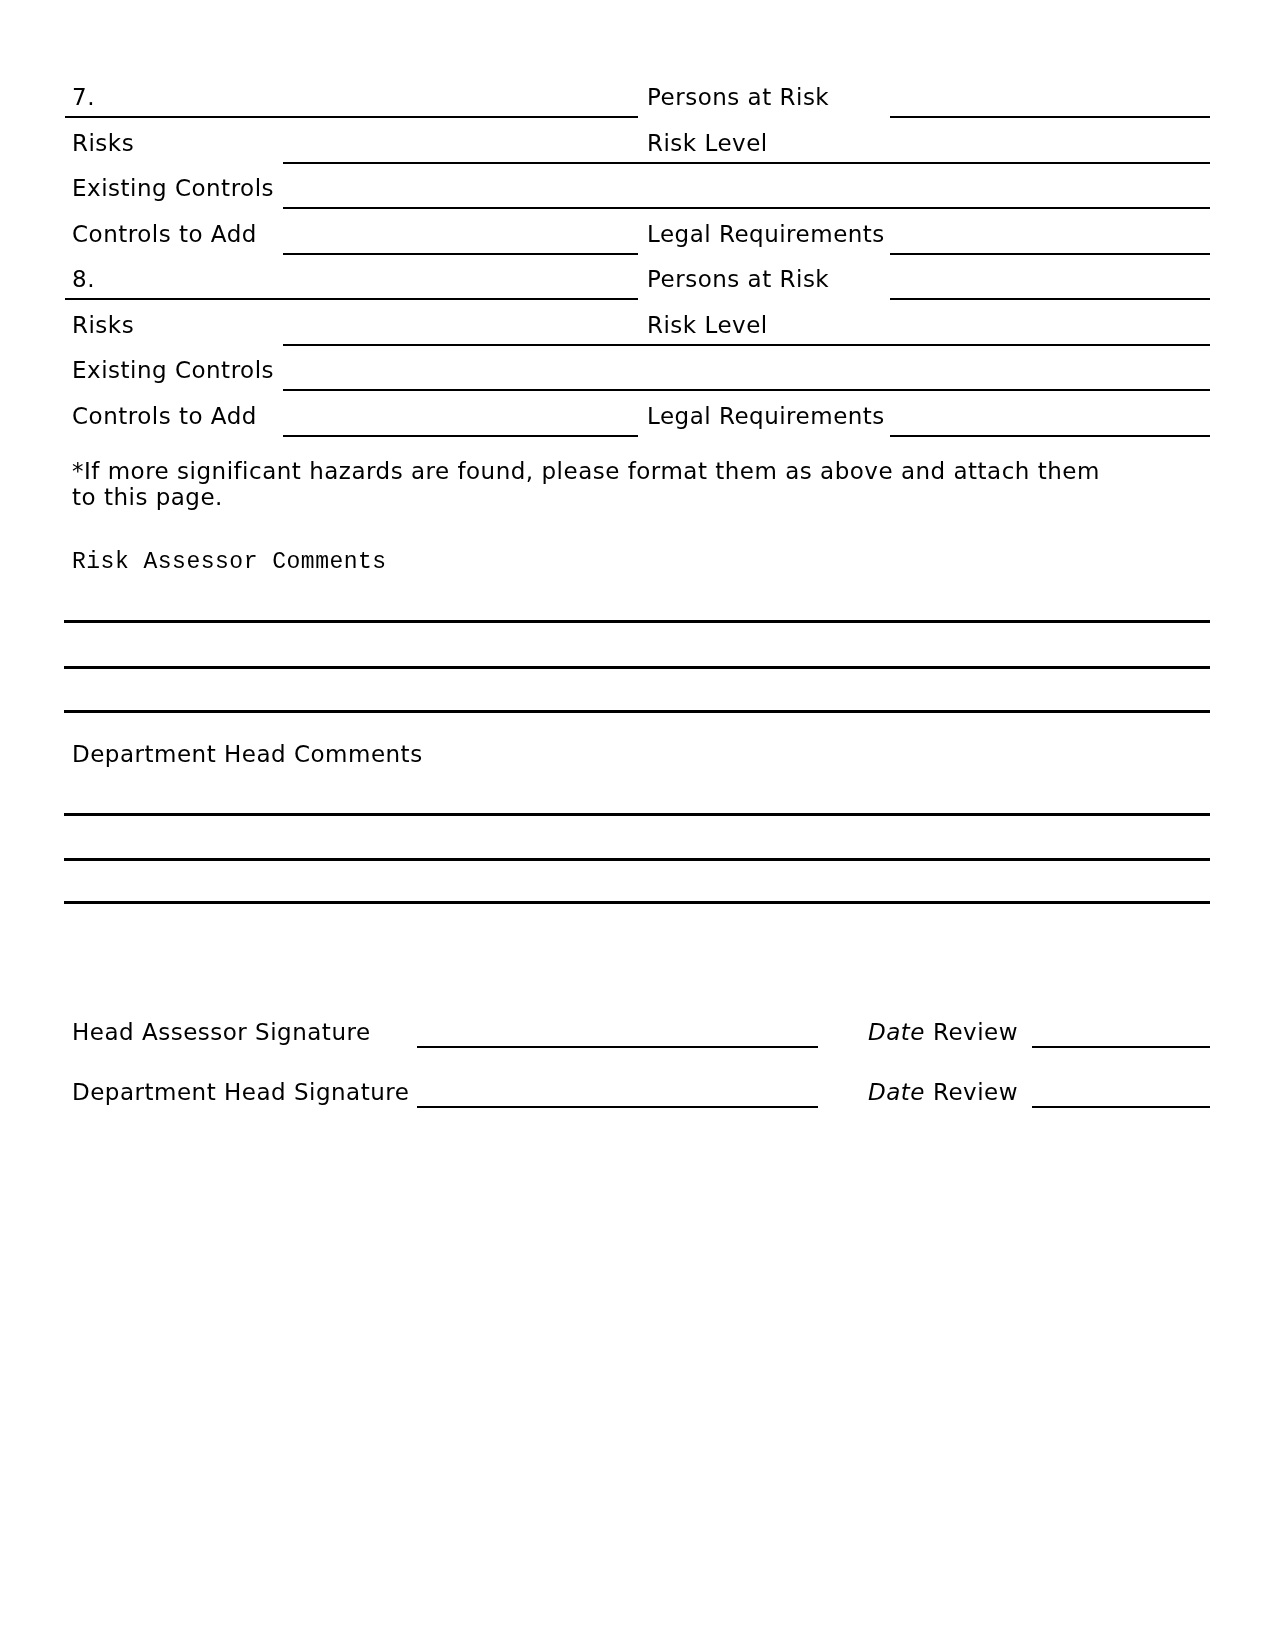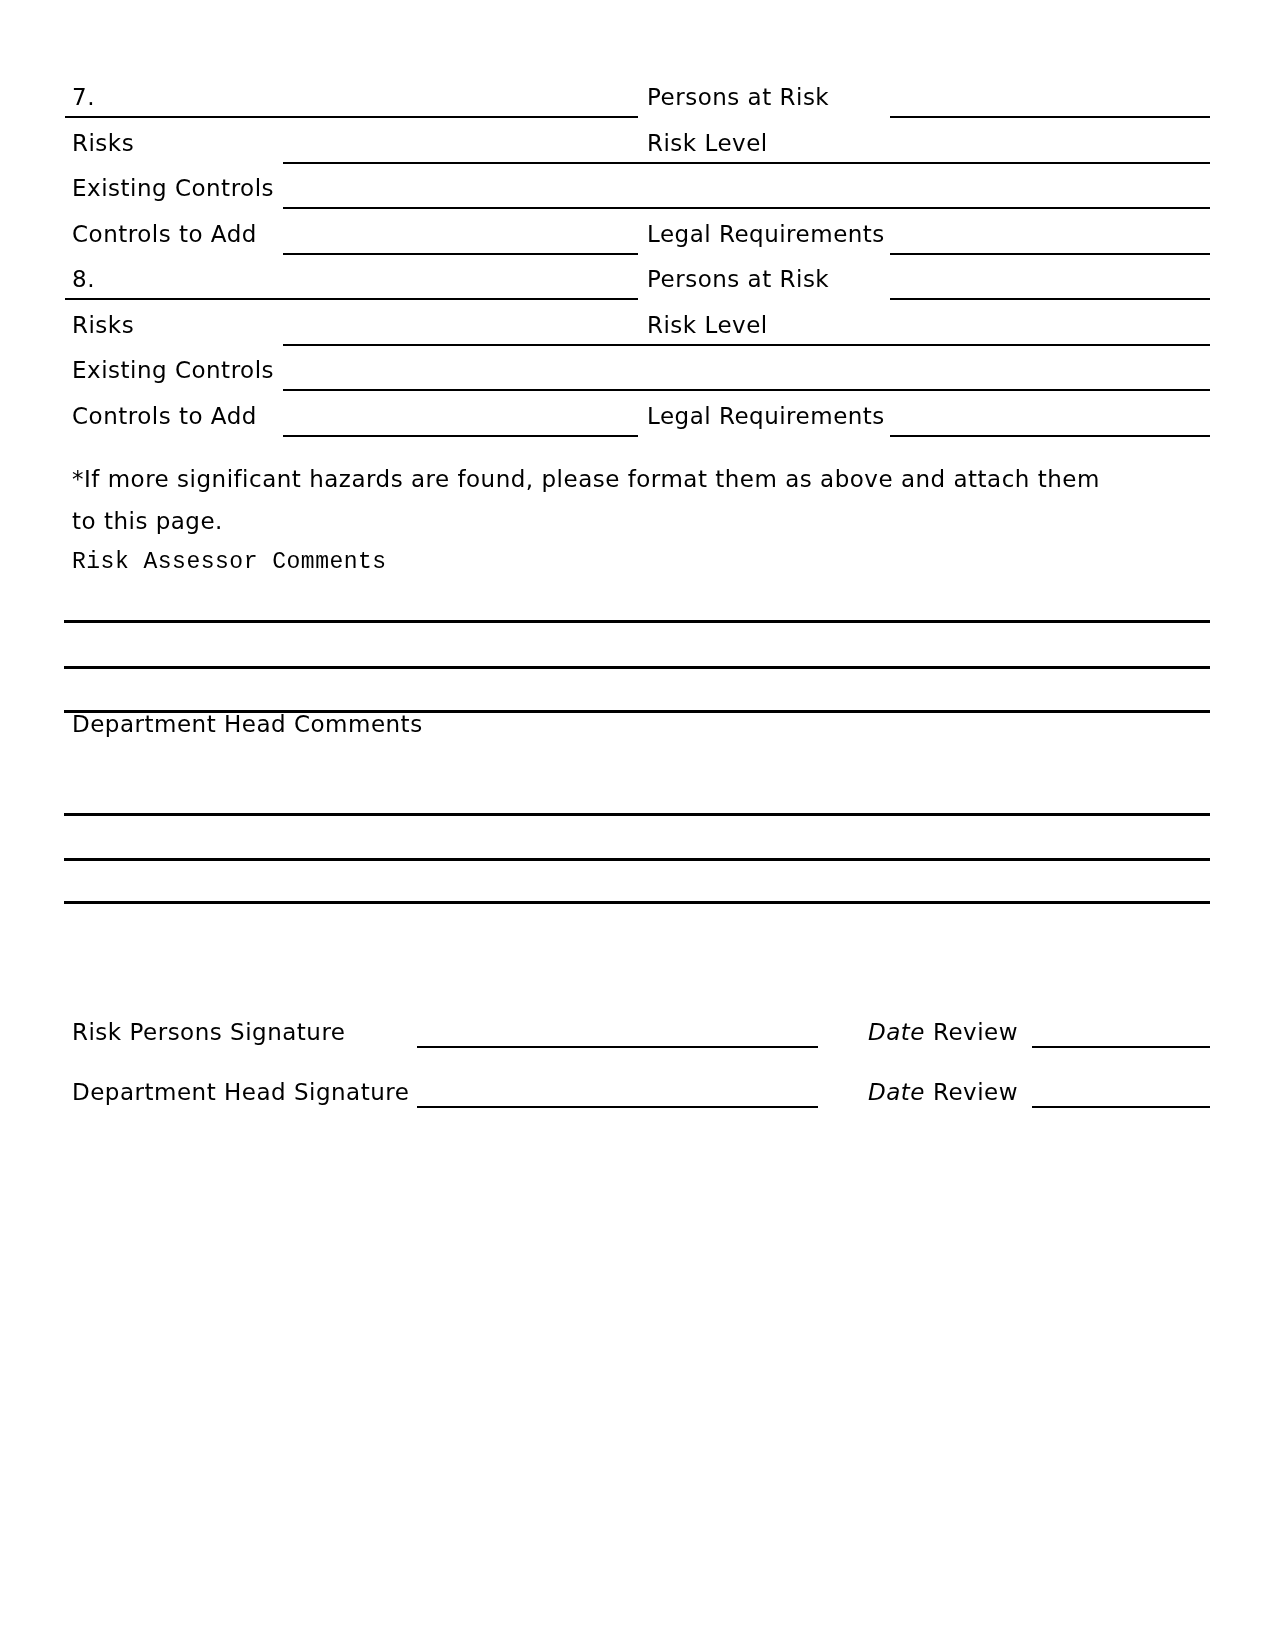--- a/index.html
+++ b/index.html
@@ -43,21 +43,21 @@
   }
   .rl-num   { left: 0;     width: 573px; }  
   .rl-full  { left: 218px; width: 927px; }  
   .rl-sleft { left: 218px; width: 355px; }  
   .rl-right { left: 825px; width: 320px; }  
   .note {
     position: absolute;
     left: 72px;
     top: 458px;
     width: 1040px;
-    line-height: 42px;
+    line-height: 26px;
   }
   .heading {
     position: absolute;
     left: 72px;
     white-space: nowrap;
   }
   .hr {
     position: absolute;
     left: 64px;
     width: 1146px;
@@ -139,26 +139,26 @@
     </div>
   </div>
 
   <div class="note">*If more significant hazards are found, please format them as above and attach them to this page.</div>
 
   <div class="heading" style="top:549px;font-family:Liberation Mono, monospace;">Risk Assessor Comments</div>
   <div class="hr" style="top:620px;"></div>
   <div class="hr" style="top:666px;"></div>
   <div class="hr" style="top:710px;"></div>
 
-  <div class="heading" style="top:711px;">Department Head Comments</div>
+  <div class="heading" style="top:741px;">Department Head Comments</div>
   <div class="hr" style="top:813px;"></div>
   <div class="hr" style="top:858px;"></div>
   <div class="hr" style="top:901px;"></div>
 
-  <div class="sig-label" style="top:1019px;">Risk Persons Signature</div>
+  <div class="sig-label" style="top:1019px;">Head Assessor Signature</div>
   <div class="sig-line" style="top:1046px;"></div>
   <div class="date-label" style="top:1019px;">Date</div>
   <div class="review-label" style="top:1019px;">Review</div>
   <div class="date-line" style="top:1046px;"></div>
 
   <div class="sig-label" style="top:1079px;">Department Head Signature</div>
   <div class="sig-line" style="top:1106px;"></div>
   <div class="date-label" style="top:1079px;">Date</div>
   <div class="review-label" style="top:1079px;">Review</div>
   <div class="date-line" style="top:1106px;"></div>

